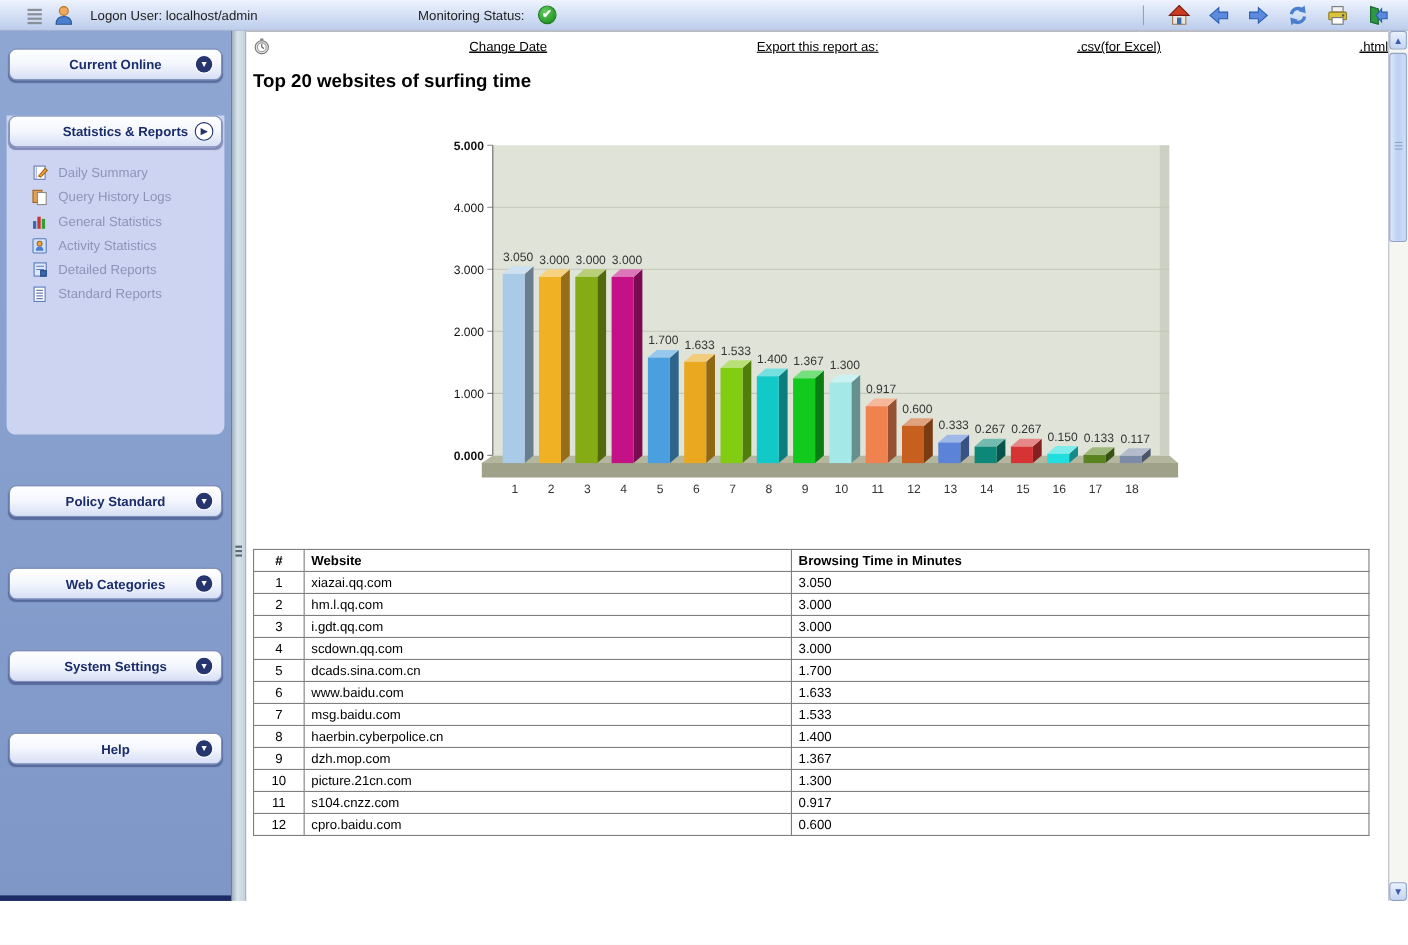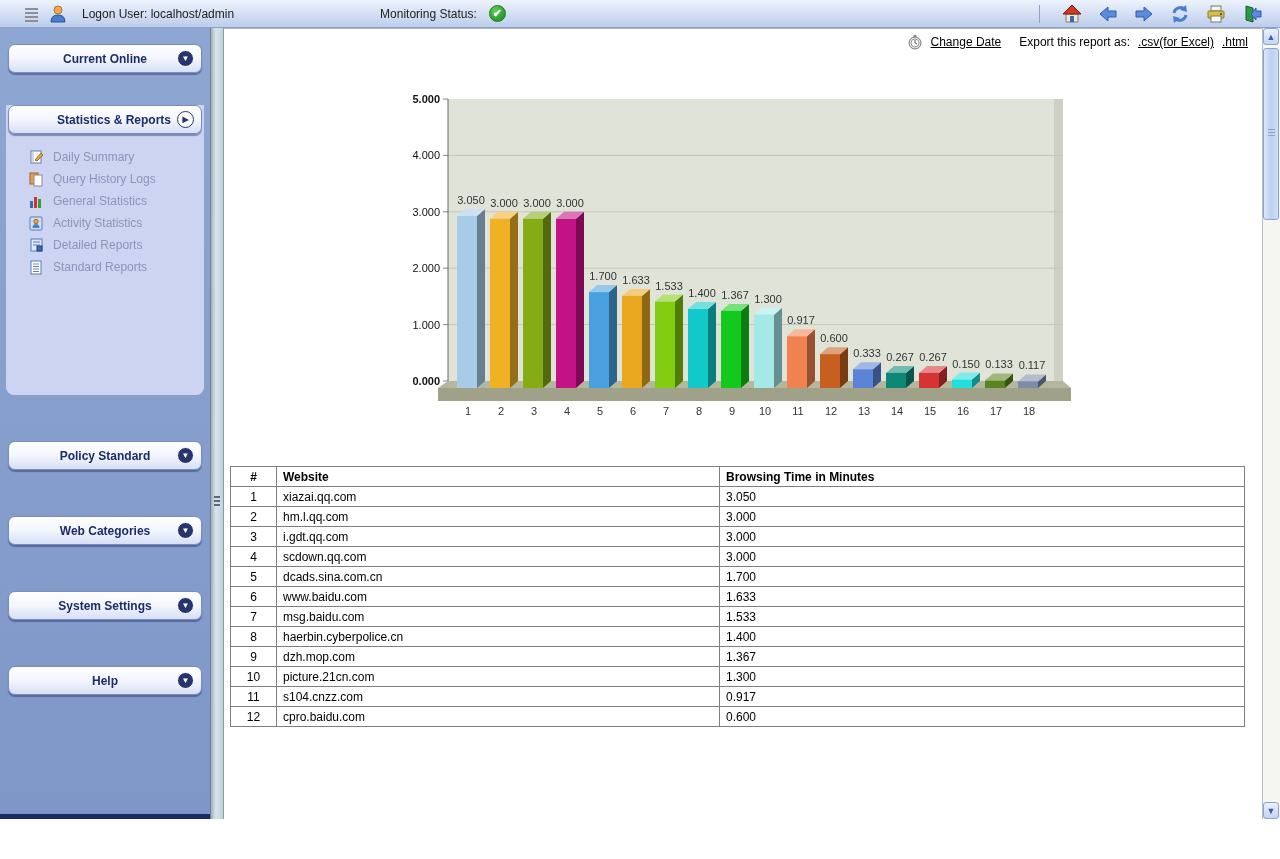--- a/index.html
+++ b/index.html
@@ -56,21 +56,21 @@
   .side-fill{flex:1;}
 
   .splitter{width:12px;background:linear-gradient(90deg,#9fb0bd 0%,#d9e4ea 40%,#c2d2da 100%);
     border-left:1px solid #6f8090;border-right:1px solid #8a9aa8;position:relative;cursor:col-resize;}
   .splitter .grip{position:absolute;left:3px;top:468px;width:6px;height:2px;background:#5a6a78;
     box-shadow:0 4px 0 #5a6a78,0 8px 0 #5a6a78;}
 
   
   .content{position:relative;flex:1;background:#fff;padding:4px 0 0 6px;box-sizing:border-box;
     border-top:1px solid #b5b5b5;overflow:hidden;}
-  .links-row{display:flex;justify-content:flex-end;align-items:center;height:18px;padding-right:14px;gap:8px;}
+  .links-row{display:flex;justify-content:space-between;align-items:center;height:18px;gap:8px;text-decoration:underline;}
   .link{color:#000;text-decoration:underline;cursor:pointer;}
   .export-label{margin-left:10px;}
   .html-link{}
   .report-title{margin-top:13px;font-size:17px;font-weight:bold;}
   .meta{margin-top:9px;line-height:16px;font-size:12px;color:#111;}
   .chart-wrap{margin-left:172px;margin-top:37px;width:680px;height:345px;}
   .report-table{border-collapse:collapse;margin-top:33px;width:999px;table-layout:fixed;
     font-size:12px;}
   .report-table th,.report-table td{border:1px solid #7f7f7f;height:19px;padding:0 0 0 6px;
     overflow:hidden;white-space:nowrap;}
@@ -245,20 +245,21 @@
             <circle cx="8" cy="9" r="4" fill="#fff" stroke="#999"></circle>
             <line x1="8" y1="9" x2="8" y2="6" stroke="#555"></line>
             <line x1="8" y1="9" x2="10" y2="10" stroke="#555"></line>
           </svg>
         <span class="link">Change Date</span>
         <span class="export-label">Export this report as:</span>
         <span class="link">.csv(for Excel)</span>
         <span class="link html-link">.html</span>
       </div>
 
+      <div class="report-title">Top 20 websites of surfing time</div>
 
       <div class="chart-wrap">
         <svg id="chart-svg" width="680" height="345">
             <rect x="46" y="11" width="606" height="282" fill="#e0e4d8"></rect>
             <rect x="652" y="11" width="9" height="282" fill="#cdd1c3"></rect>
             <line x1="41" y1="293" x2="46" y2="293" stroke="#888"></line>
             <text x="38" y="297" text-anchor="end" font-size="11" font-family="Liberation Sans,sans-serif" fill="#111" font-weight="bold">0.000</text>
             <line x1="46" y1="236.6" x2="661" y2="236.6" stroke="#c3c7b8" stroke-width="1"></line>
             <line x1="41" y1="236.6" x2="46" y2="236.6" stroke="#888"></line>
             <text x="38" y="240.6" text-anchor="end" font-size="11" font-family="Liberation Sans,sans-serif" fill="#111" font-weight="normal">1.000</text>

